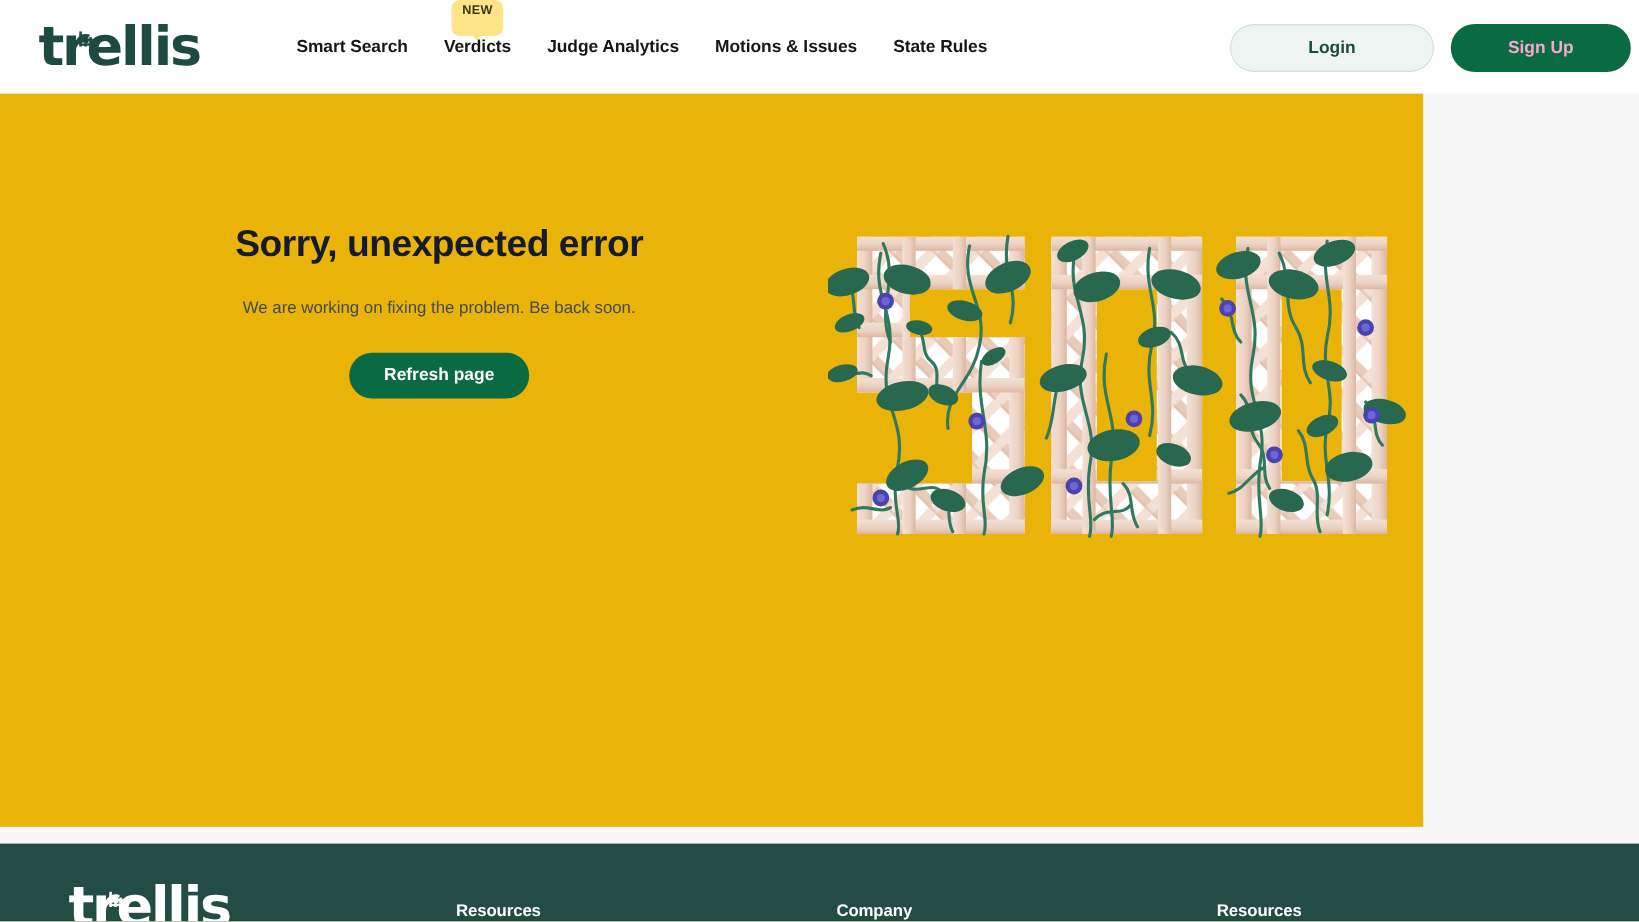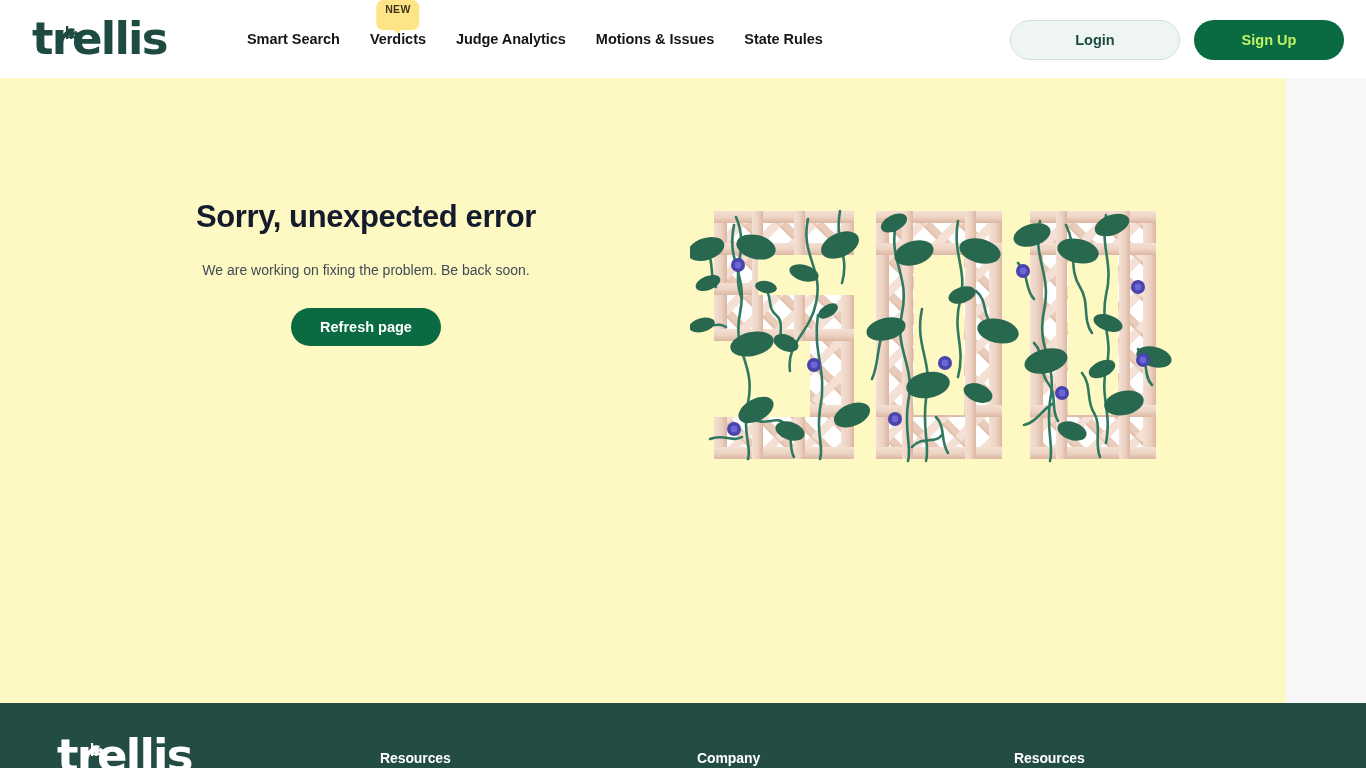--- a/index.html
+++ b/index.html
@@ -110,21 +110,21 @@
     left: 50%;
     transform: translateX(-60%);
     width: 0; height: 0;
     border-left: 4px solid transparent;
     border-right: 4px solid transparent;
     border-top: 5px solid #fde487;
   }
 
   .header-actions {
     position: absolute;
-    right: 22px;
+    right: 7px;
     top: 20px;
     display: flex;
     align-items: flex-end;
     gap: 14px;
   }
   .btn-login {
     width: 170px;
     height: 40px;
     border-radius: 20px;
     background: #eef5f3;
@@ -137,37 +137,37 @@
     display: flex;
     align-items: center;
     justify-content: center;
   }
   .btn-signup {
     width: 150px;
     height: 40px;
     border-radius: 20px;
     background: #0a6b42;
     border: none;
-    color: #bef264;
+    color: #f9a8d4;
     font-size: 14.5px;
     font-weight: 700;
     font-family: "Liberation Sans", sans-serif;
     cursor: pointer;
     display: flex;
     align-items: center;
     justify-content: center;
   }
 
   
   .main {
     position: absolute;
-    top: 78px; left: 0;
-    width: 1286px;
+    top: 64px; left: 0;
+    width: 1186px;
     height: 625px;
-    background: #fef9c3;
+    background: #eab308;
   }
 
   .error-block {
     position: absolute;
     left: 174px;
     top: 120px;
     width: 384px;
     text-align: center;
   }
   .error-title {

